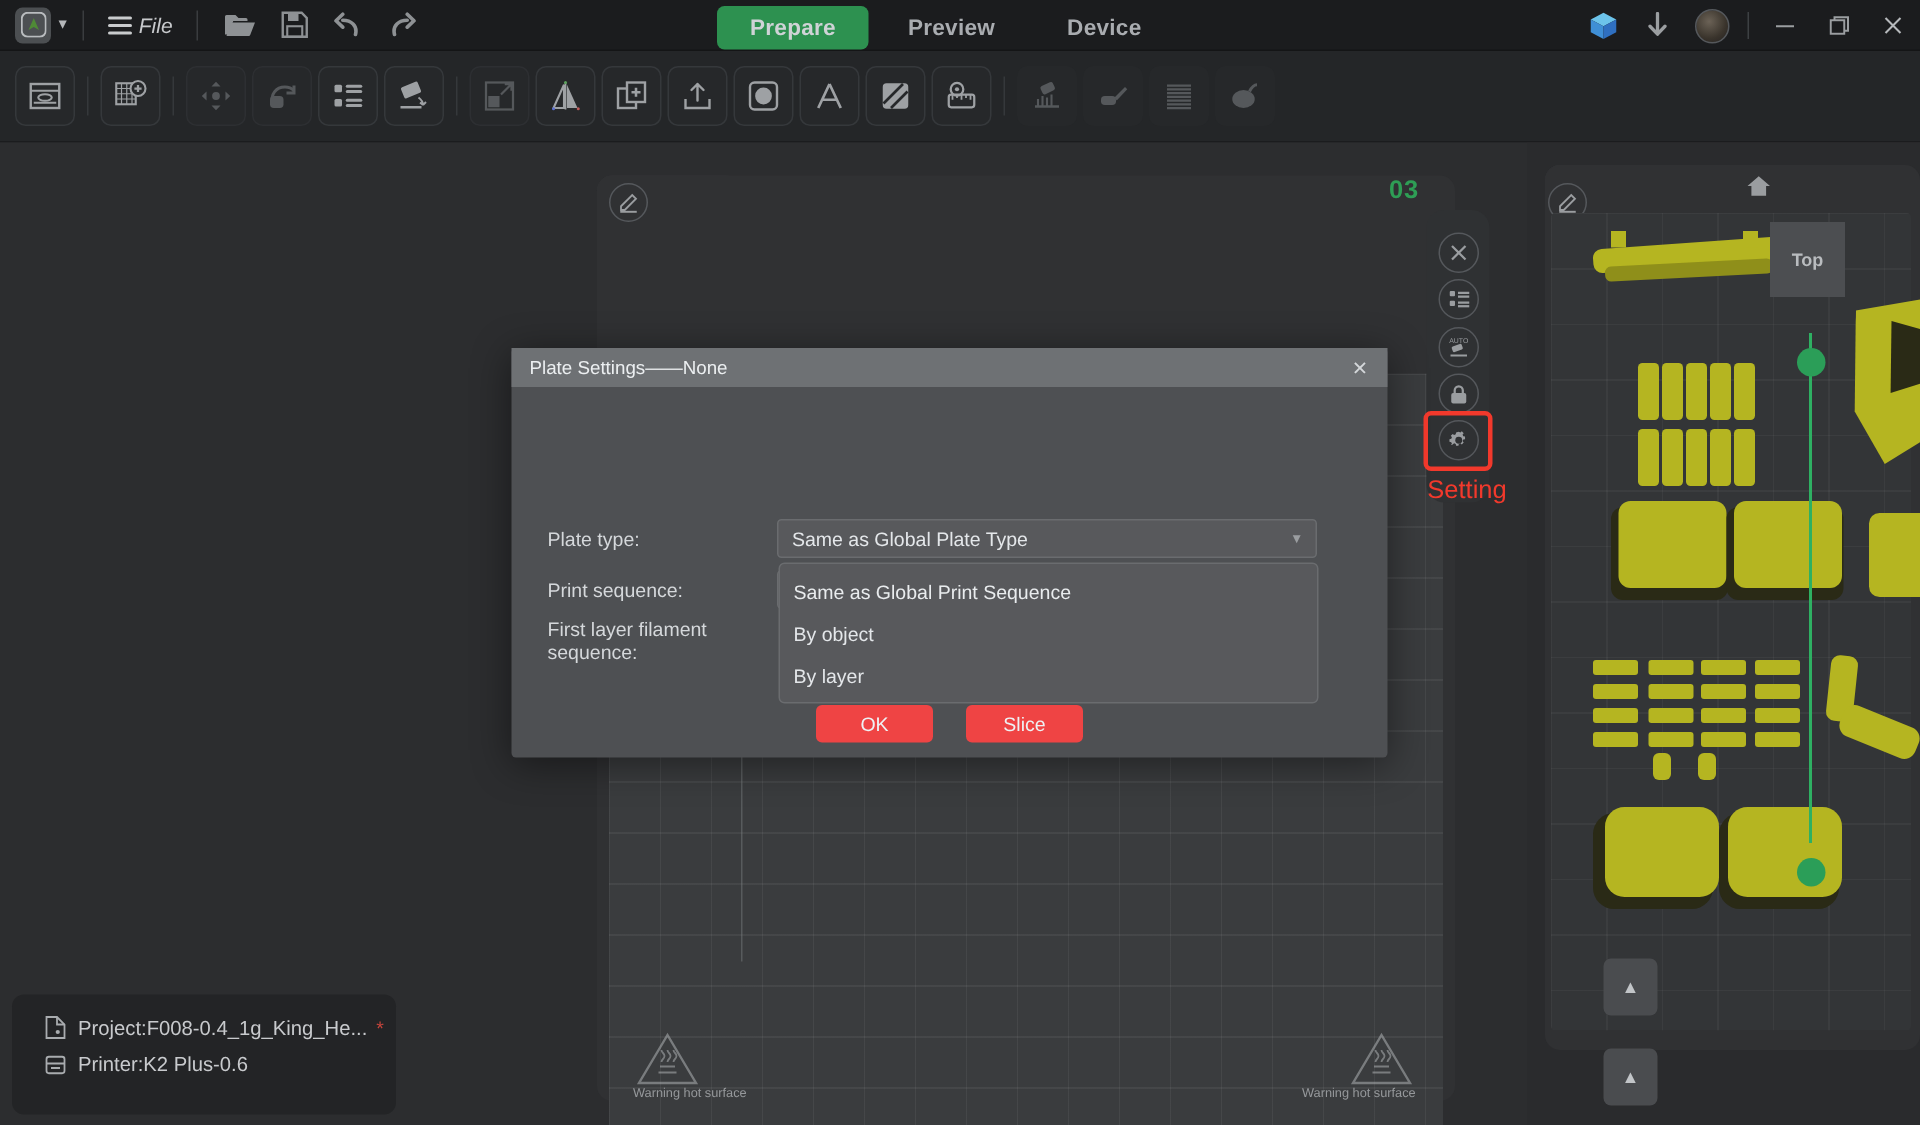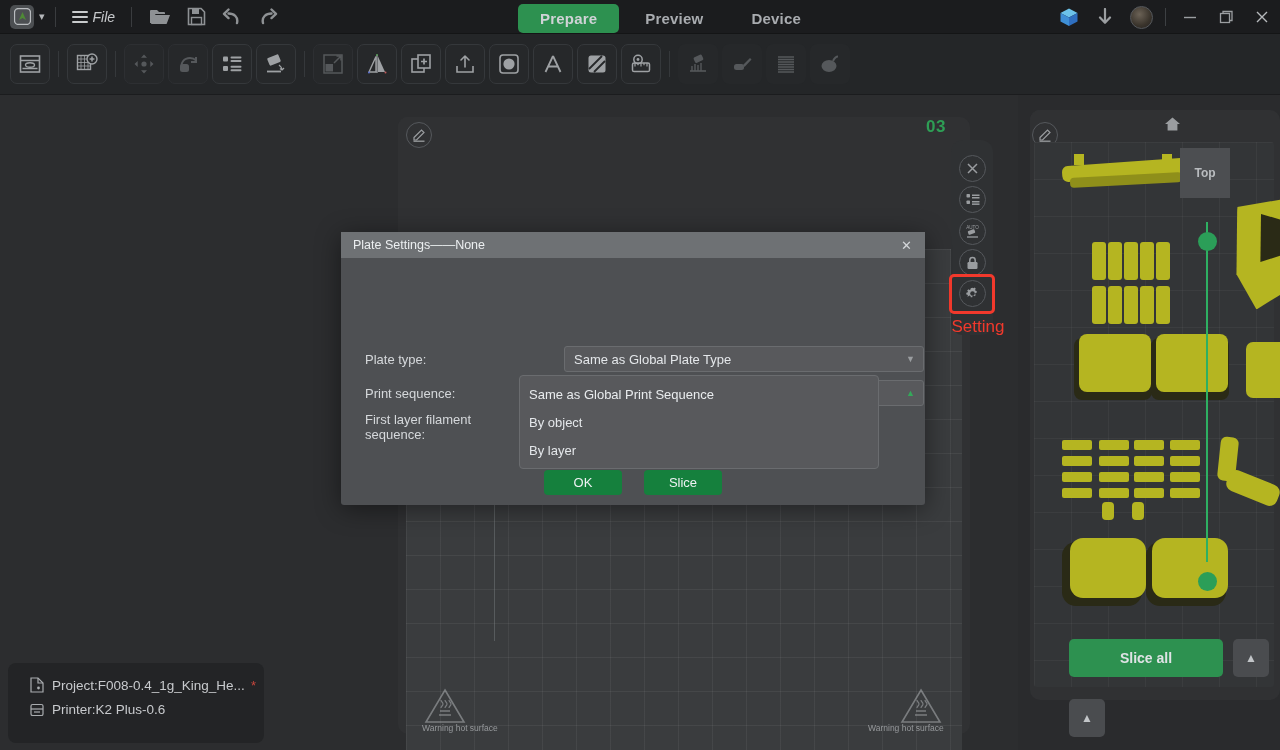--- a/index.html
+++ b/index.html
@@ -31,21 +31,21 @@
   .hamburger { display: flex; flex-direction: column; gap: 3px; }
   .hamburger i { display: block; width: 16px; height: 2px; background: #c9cbcd; border-radius: 1px; }
   .file-label { color: #c7c9cc; font-size: 14px; font-family: "Liberation Sans", sans-serif; }
   .tb-icon {
     width: 30px; height: 30px; display: flex; align-items: center; justify-content: center;
     color: #8e9194; margin: 0 3px;
   }
   .tb-icon svg { display: block; }
 
   
-  .tabs { position: absolute; left: 478px; top: 4px; display: flex; align-items: flex-end; gap: 4px; margin-left: 40px; }
+  .tabs { position: absolute; left: 478px; top: 4px; display: flex; align-items: flex-end; gap: 4px; }
   .tab {
     padding: 6px 22px; border-radius: 5px; font-size: 15px;
     color: #a9acb0; font-weight: 700; letter-spacing: .2px;
   }
   .tab.active { background: #2d9150; color: #cfd3d6; }
 
   
   .win-right { position: absolute; right: 0; top: 0; height: 34px; display: flex; align-items: center; }
   .wr-icon { width: 36px; height: 34px; display: flex; align-items: center; justify-content: center; color: #9b9ea1; }
   .avatar {
@@ -201,21 +201,21 @@
   .modal-head {
     height: 26px; background: #6e7174; display: flex; align-items: center;
     justify-content: space-between; padding: 0 9px 0 12px;
   }
   .modal-title { color: #eceff1; font-size: 12.5px; }
   .modal-close { color: #d4d7da; font-size: 13px; line-height: 1; padding: 2px 4px; }
   .modal-body { position: relative; padding: 30px 0 0 0; }
   .frow { display: flex; align-items: center; height: 34px; margin-bottom: 0; }
   .frow + .frow { margin-top: 0; }
   .flabel { width: 177px; text-align: left; padding-left: 24px; color: #d5d8db; font-size: 13px; }
-  .fctl { width: 360px; margin-left: 46px; }
+  .fctl { width: 360px; }
   .combo {
     position: relative; height: 26px; background: #58595c; border: 1px solid #6a6c6f;
     border-radius: 3px; display: flex; align-items: center; padding: 0 24px 0 9px;
     color: #e4e7ea; font-size: 13px;
   }
   .combo .arw { position: absolute; right: 8px; font-size: 9px; color: #9a9da0; }
   .combo .arw.up { color: #34a85a; }
   .modal-rows { position: relative; }
   .r1 { position: absolute; left: 0; top: 54px; width: 100%; }
   .r2 { position: absolute; left: 0; top: 88px; width: 100%; }
@@ -227,21 +227,21 @@
     padding: 4px 0; z-index: 3;
   }
   .dd-item { height: 28px; display: flex; align-items: center; padding-left: 9px; color: #e4e7ea; font-size: 13px; }
   .dd-item.sel { color: #e9ecee; }
 
   .modal-actions {
     position: absolute; left: 0; top: 212px; width: 100%;
     display: flex; justify-content: center; gap: 22px; z-index: 4;
   }
   .mbtn {
-    width: 78px; height: 25px; border-radius: 4px; background: #15803d; color: #eef1f3;
+    width: 78px; height: 25px; border-radius: 4px; background: #ef4444; color: #eef1f3;
     display: flex; align-items: center; justify-content: center; font-size: 13px;
   }
 </style>
 </head>
 <body>
 
 <div id="app">
 
   <div class="titlebar">
     <div class="logo-wrap">
@@ -632,21 +632,20 @@
     <div class="ymodel" style="left:192px; top:335px; width:54px; height:22px; border-radius:8px; transform:rotate(22deg);"></div>
   </div>
 
   <div class="wire" style="top:222px; height:340px;"></div>
   <div class="wire-dot" style="left:1198px; top:232px;"></div>
   <div class="wire-dot" style="left:1198px; top:572px;"></div>
 
   <div class="top-tip">Top</div>
 
   <div class="slice-row" style="top:639px;">
-    <div class="slice-btn">Slice all</div>
     <div class="slice-caret">▲</div>
   </div>
   <div class="slice-row" style="top:699px;">
     <div class="slice-caret">▲</div>
   </div>
 
   <div class="status">
     <div class="status-row">
       <span class="st-ico">
         <svg width="14" height="16" viewBox="0 0 14 16">

